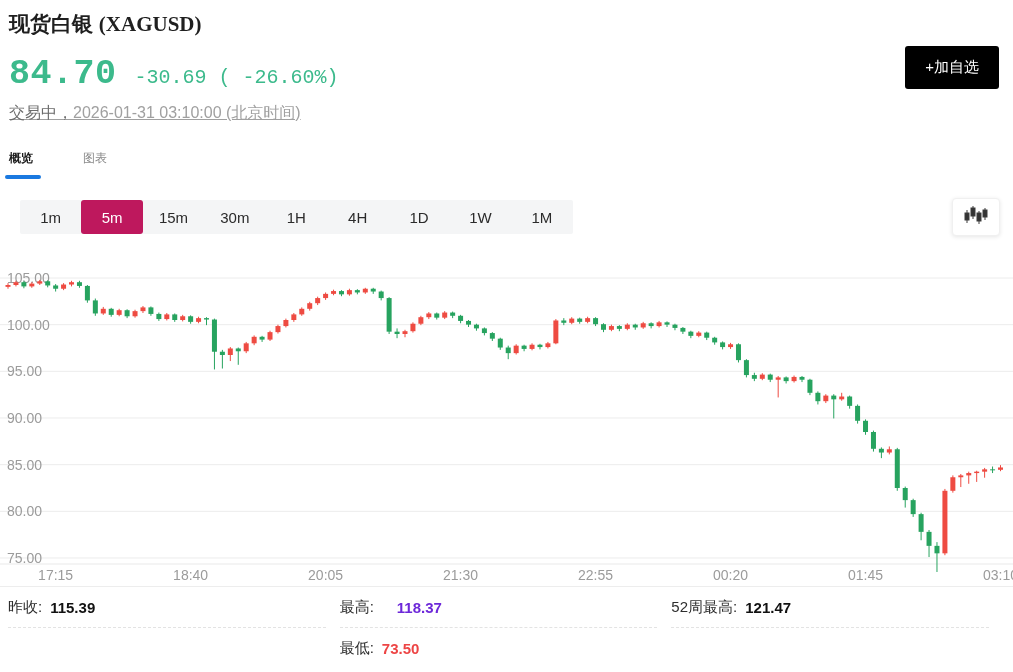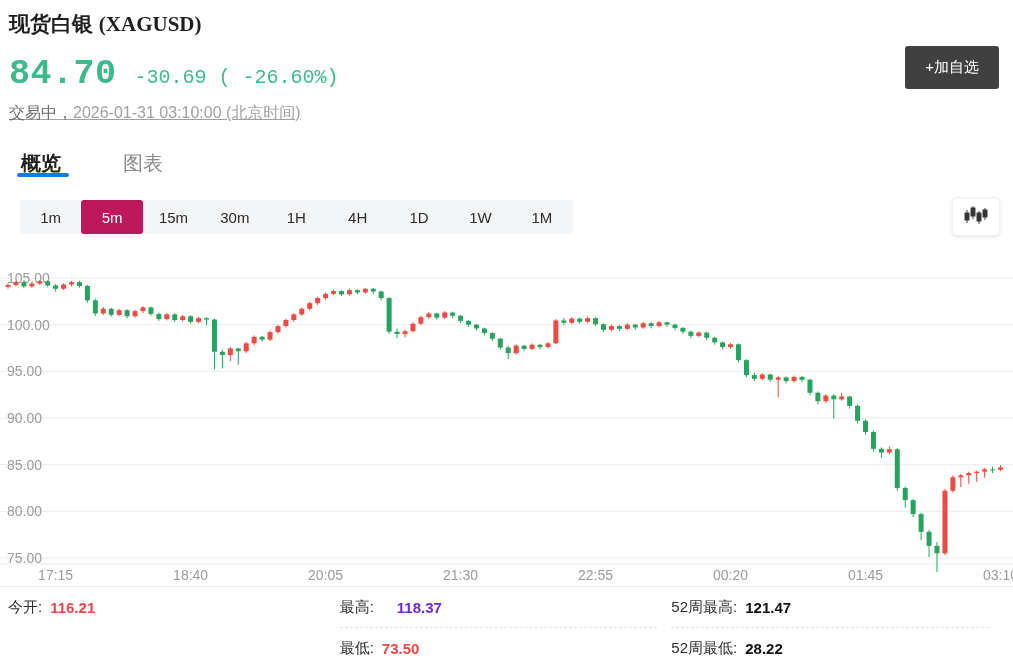--- a/index.html
+++ b/index.html
@@ -16,22 +16,22 @@
   .change { font-size: 20px; margin-left: 18px; }
   .status-row { margin-top: 9px; font-size: 16px; color: #a0a0a0; text-decoration: underline; }
   .status-row .trading { color: #6b6b6b; }
 
   .add-btn { position: absolute; top: 46px; right: 14px; border: none; cursor: pointer;
              color: #fff; font-size: 15px; padding: 12px 20px; border-radius: 3px;
              font-family: inherit; }
 
   
   .tabs { position: absolute; top: 150px; left: 9px; display: flex; }
-  .tab { font-size: 20px; color: #8a8a8a; margin-right: 50px; padding-bottom: 0;
-         cursor: pointer; position: relative; margin-left: 12px; }
+  .tab { font-size: 12px; color: #8a8a8a; margin-right: 50px; padding-bottom: 12px;
+         cursor: pointer; position: relative; }
   .tab.active { color: #1f1f1f; font-weight: bold; }
   .tab.active::after { content: ""; position: absolute; left: -4px; right: -8px; bottom: 0;
                        height: 4px; border-radius: 2px; }
 
   
   .tf-wrap { position: absolute; top: 199px; left: 20px; right: 0; height: 40px; }
   .tf-bar { position: absolute; left: 0; top: 1px; width: 553px; height: 34px;
             background: #f4f5f6; display: flex; border-radius: 2px; }
   .tf-btn { width: 61.4px; height: 34px; border: none; background: transparent;
             font-size: 15px; color: #2b2b2b; cursor: pointer; border-radius: 3px;
@@ -68,21 +68,21 @@
     </div>
     <div class="price-row">
       <span class="price" id="price" style="color: rgb(60, 186, 140);">84.70</span>
       <span class="change" id="change" style="color: rgb(60, 186, 140);">-30.69 ( -26.60%)</span>
     </div>
     <div class="status-row">
       <span class="trading">交易中，</span><span>2026-01-31 03:10:00 (北京时间)</span>
     </div>
   </div>
 
-  <button class="add-btn" id="addBtn" style="background: #404040;">+加自选</button>
+  <button class="add-btn" id="addBtn" style="background: #000000;">+加自选</button>
 
   <div class="tabs" id="tabs">
       <div class="tab active">概览</div>
       <div class="tab">图表</div>
     </div>
 
   <div class="tf-wrap">
     <div class="tf-bar" id="tfBar">
         <button class="tf-btn">1m</button>
         <button class="tf-btn active" style="background: #be185d;">5m</button>
@@ -387,39 +387,35 @@
         <text x="460.58000000000004" y="322" fill="#9b9b9b" font-size="14" text-anchor="middle">21:30</text>
         <text x="595.5600000000001" y="322" fill="#9b9b9b" font-size="14" text-anchor="middle">22:55</text>
         <text x="730.5400000000001" y="322" fill="#9b9b9b" font-size="14" text-anchor="middle">00:20</text>
         <text x="865.5200000000001" y="322" fill="#9b9b9b" font-size="14" text-anchor="middle">01:45</text>
         <text x="1000.5" y="322" fill="#9b9b9b" font-size="14" text-anchor="middle">03:10</text>
       </svg>
   </div>
 
   <div class="stats" id="stats">
       <div class="stat-col">
-        <div class="stat-row">
-          <span class="stat-label">今开:</span>
-          <span class="stat-value red" style="color: rgb(237, 69, 69);">116.21</span>
+        <div class="stat-row first">
+          <span class="stat-label">昨收:</span>
+          <span class="stat-value dark">115.39</span>
         </div>
       </div>
       <div class="stat-col">
         <div class="stat-row first">
           <span class="stat-label">最高:</span>
           <span class="stat-value red" style="color: #6d28d9; margin-left: 15px;">118.37</span>
         </div>
         <div class="stat-row">
           <span class="stat-label">最低:</span>
           <span class="stat-value red" style="color: rgb(237, 69, 69);">73.50</span>
         </div>
       </div>
       <div class="stat-col">
         <div class="stat-row first">
           <span class="stat-label">52周最高:</span>
           <span class="stat-value dark">121.47</span>
         </div>
-        <div class="stat-row">
-          <span class="stat-label">52周最低:</span>
-          <span class="stat-value dark">28.22</span>
-        </div>
       </div>
     </div>
 </div>
 
 </body></html>

